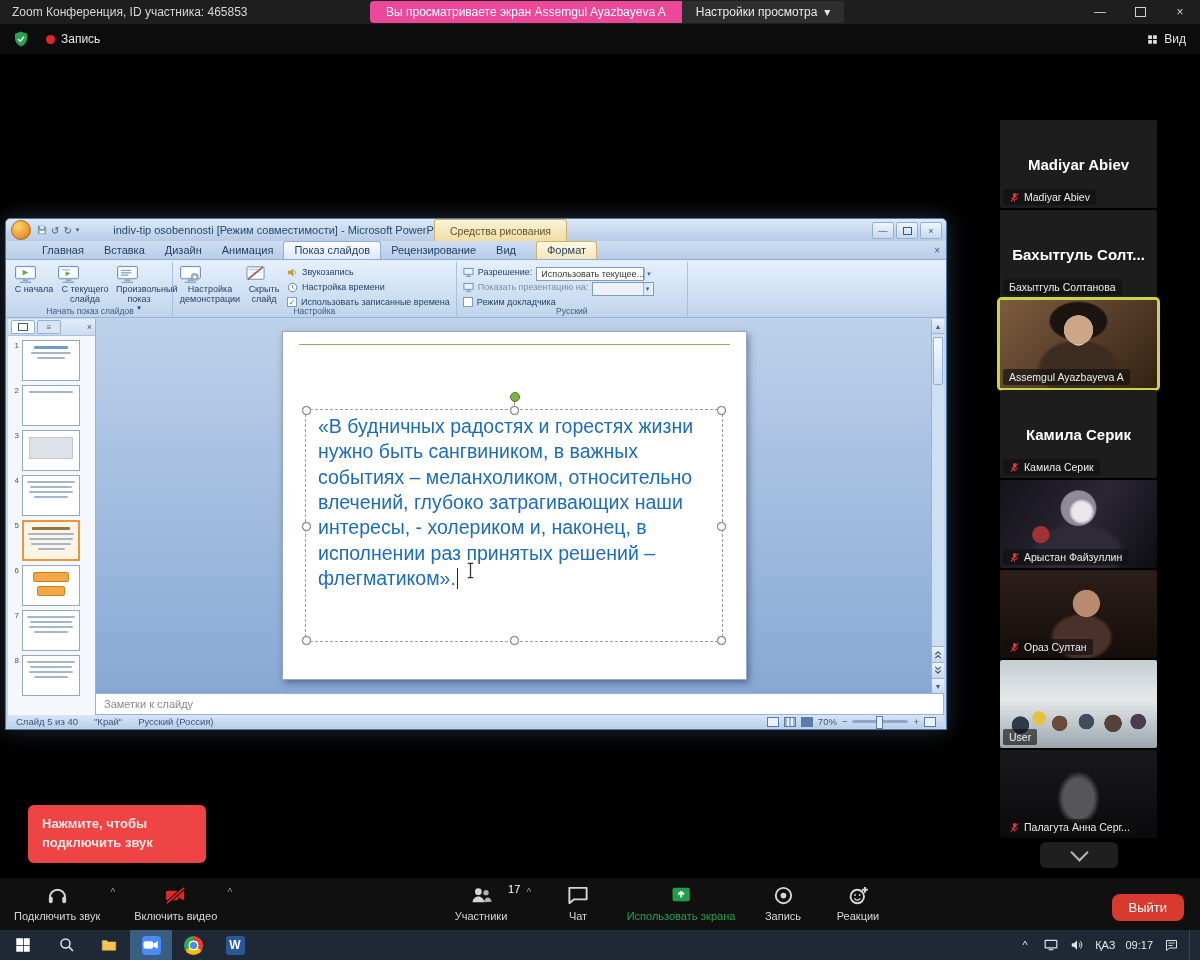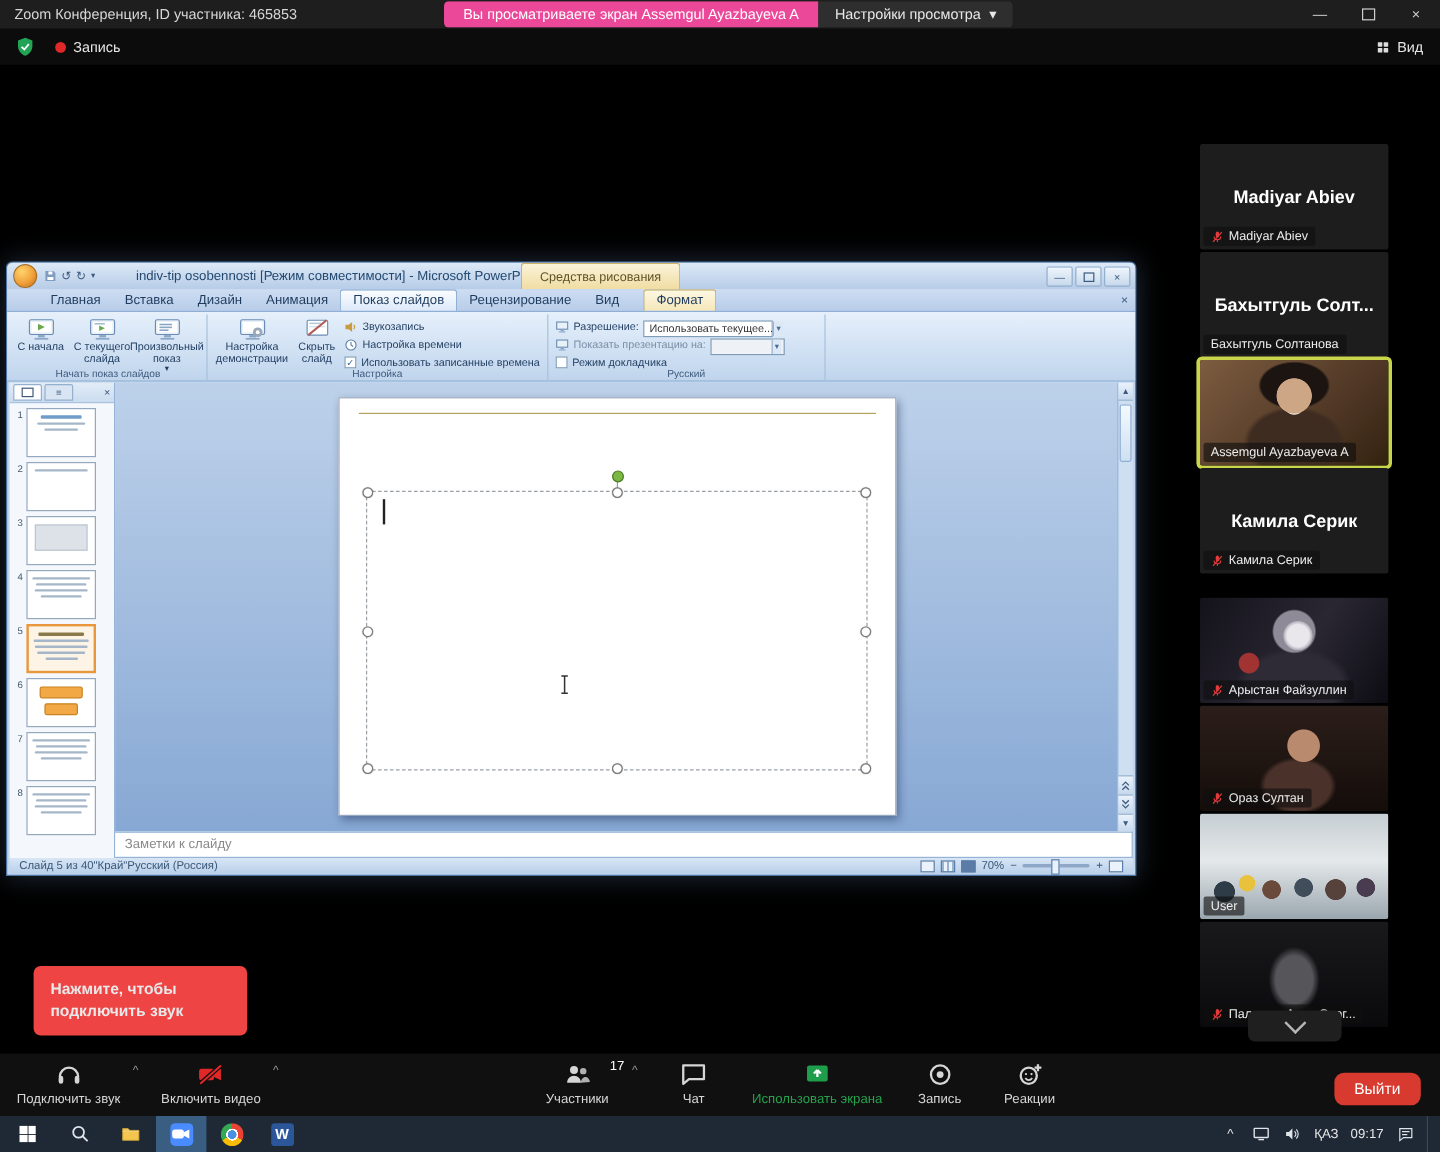--- a/index.html
+++ b/index.html
@@ -34,21 +34,21 @@
      radial-gradient(circle 15px at 50% 34%, #cda686 96%, transparent),
      radial-gradient(circle 9px at 50% 42%, #e9e5dd 92%, transparent),
      radial-gradient(ellipse 30px 20px at 50% 24%, #1c1410 92%, transparent),
      radial-gradient(ellipse 42px 30px at 50% 78%, #3e2c20 88%, transparent),
      linear-gradient(135deg,#7d5c40,#4a3322 70%,#33220f);}
   .v-arystan{background:
      radial-gradient(circle 16px at 52% 36%, #e9e7ec 58%, #b4b1bc 74%, transparent 78%),
      radial-gradient(circle 25px at 50% 32%, #8e8a98 68%, transparent 74%),
      radial-gradient(circle 9px at 26% 62%, #a23333 90%, transparent),
      radial-gradient(ellipse 48px 30px at 50% 82%, #2e2b36 82%, transparent),
-     linear-gradient(120deg,#14121a,#2a2733 55%,#0d0c12); margin-top: 18px;}
+     linear-gradient(120deg,#14121a,#2a2733 55%,#0d0c12);}
   .v-oraz{background:
      radial-gradient(circle 14px at 55% 38%, #b98a6e 94%, transparent),
      radial-gradient(ellipse 32px 24px at 52% 76%, #4a322a 85%, transparent),
      linear-gradient(#2c1e1a,#140d0a);}
   .v-palaguta{background:
      radial-gradient(ellipse 28px 36px at 50% 55%, #55555a 55%, transparent 76%),
      linear-gradient(#19191b,#0a0a0c);}
   .v-user{background:
      radial-gradient(circle 7px at 25% 66%, #e8c23c 94%, transparent),
      radial-gradient(circle 9px at 13% 74%, #2e3c48 94%, transparent),
@@ -83,21 +83,21 @@
   .ppt-tab{padding:2px 10px 3px;font-size:11px;color:#1f3c5f;white-space:nowrap;}
   .ppt-tab.active{background:linear-gradient(#fbfdff,#dcE9f8);border:1px solid #8fafd4;border-bottom:none;
        border-radius:3px 3px 0 0;}
   .ppt-tab.ctx{background:linear-gradient(#fdf8e3,#f5e7b8);border:1px solid #cdb268;border-bottom:none;
        border-radius:3px 3px 0 0;margin-left:10px;}
   .tabclose{position:absolute;right:6px;bottom:3px;font-size:10px;color:#3a5a7d;}
   .ppt-ribbon{position:absolute;left:0;top:41px;right:0;height:58px;display:flex;padding:2px 0 0 2px;
        background:linear-gradient(#e6f0fb,#cfe0f3 60%,#bfd4ec);border-bottom:1px solid #95b3d7;box-sizing:border-box;}
   .rgroup{position:relative;border-right:1px solid #a8c0dd;padding:2px 6px 12px;display:flex;gap:3px;align-items:flex-start;}
   .glabel{position:absolute;bottom:1px;left:0;right:0;text-align:center;font-size:8.5px;color:#3f5a7d;}
-  .rbig{display:flex;flex-direction:column;align-items:center;font-size:9px;color:#1f3c5f;text-align:center;
+  .rbig{display:flex;flex-direction:column;font-size:9px;color:#1f3c5f;text-align:center;
        line-height:1.12;padding-top:1px;}
   .ms{width:23px;height:19px;flex:0 0 auto;}
   .rcol{display:flex;flex-direction:column;gap:2px;padding-top:3px;}
   .rrow{display:flex;align-items:flex-start;gap:4px;font-size:9px;color:#1f3c5f;height:13px;white-space:nowrap;}
   .mi{width:11px;height:11px;flex:0 0 auto;}
   .cb{width:10px;height:10px;border:1px solid #7f9db9;background:#fff;display:inline-flex;align-items:center;
       justify-content:center;font-size:8px;color:#3a6ea5;box-sizing:border-box;}
   .combo{height:14px;background:#fff;border:1px solid #7f9db9;font-size:9px;color:#333;display:flex;
       align-items:center;justify-content:space-between;padding:0 2px 0 4px;box-sizing:border-box;}
   .combo .ccar{font-size:7px;color:#4a6a90;background:#dce8f5;border-left:1px solid #9ab4d0;padding:0 2px;align-self:stretch;display:flex;align-items:center;}
@@ -143,21 +143,21 @@
   .vscroll{position:absolute;right:2px;top:100px;width:13px;bottom:36px;background:#cfdff2;border-left:1px solid #95b3d7;box-sizing:border-box;}
   .sarrow{height:14px;display:flex;align-items:center;justify-content:center;font-size:7px;color:#3f5a7d;
        background:linear-gradient(#eaf2fb,#c6d8ed);border-bottom:1px solid #9ab4d0;}
   .sthumb{margin:3px 1px;height:46px;background:linear-gradient(#f4f9fe,#cfe0f2);border:1px solid #8fafd4;border-radius:2px;}
   .sbottom{position:absolute;bottom:0;left:0;right:0;}
   .sbtn{height:15px;display:flex;align-items:center;justify-content:center;background:linear-gradient(#eaf2fb,#c6d8ed);
        border-top:1px solid #9ab4d0;}
   .notespane{position:absolute;left:90px;right:2px;bottom:14px;height:22px;background:#fff;border:1px solid #95b3d7;
        border-left:none;display:flex;align-items:center;padding-left:8px;font-size:11px;color:#8a8a8a;box-sizing:border-box;}
   .pptstatus{position:absolute;left:2px;right:2px;bottom:1px;height:13px;font-size:9.5px;color:#3b5878;
-       background:linear-gradient(#d8e6f6,#b9cfe9);display:flex;align-items:center;padding:0 8px;box-sizing:border-box;}
+       background:linear-gradient(#d8e6f6,#b9cfe9);display:flex;align-items:center;gap:16px;padding:0 8px;box-sizing:border-box;}
   .pptstatus .rt{margin-left:auto;display:flex;align-items:center;gap:5px;}
   .vbtn{width:10px;height:8px;border:1px solid #5a7ca6;background:#eaf2fb;display:inline-block;}
   .vbtn.b2{background:repeating-linear-gradient(90deg,#9ab4d0 0 2px,#eaf2fb 2px 4px);}
   .ztrack{width:56px;height:3px;background:#8fa8c8;position:relative;border-radius:2px;}
   .zthumb{position:absolute;left:42%;top:-4px;width:5px;height:11px;background:#e8f1fa;border:1px solid #5a7ca6;}
   
   .tooltip{position:absolute;left:28px;top:805px;width:150px;background:#ef4444;color:#e9e9e9;font-size:13px;
        padding:10px 14px;border-radius:6px;line-height:1.45;font-weight:bold;}
   
   .ztoolbar{position:absolute;left:0;right:0;top:878px;height:52px;background:#101010;}
@@ -547,21 +547,21 @@
           <div class="rotline"></div>
           <div class="rot"></div>
           <span class="h h-tl"></span>
           <span class="h h-tm"></span>
           <span class="h h-tr"></span>
           <span class="h h-ml"></span>
           <span class="h h-mr"></span>
           <span class="h h-bl"></span>
           <span class="h h-bm"></span>
           <span class="h h-br"></span>
-          <div class="tb-text"><span class="caret-bar"></span></div>
+          <div class="tb-text"><span>«В будничных радостях и горестях жизни нужно быть сангвиником, в важных событиях – меланхоликом, относительно влечений, глубоко затрагивающих наши интересы, - холериком и, наконец, в исполнении раз принятых решений – флегматиком».</span><span class="caret-bar"></span></div>
           <svg class="ibeam" viewBox="0 0 10 18">
             <path d="M2 1h6M2 17h6M5 1v16" stroke="#333" stroke-width="1.4" fill="none"></path>
           </svg>
         </div>
       </div>
     </div>
 
     <div class="vscroll">
       <div class="sarrow">▲</div>
       <div class="sthumb"></div>

